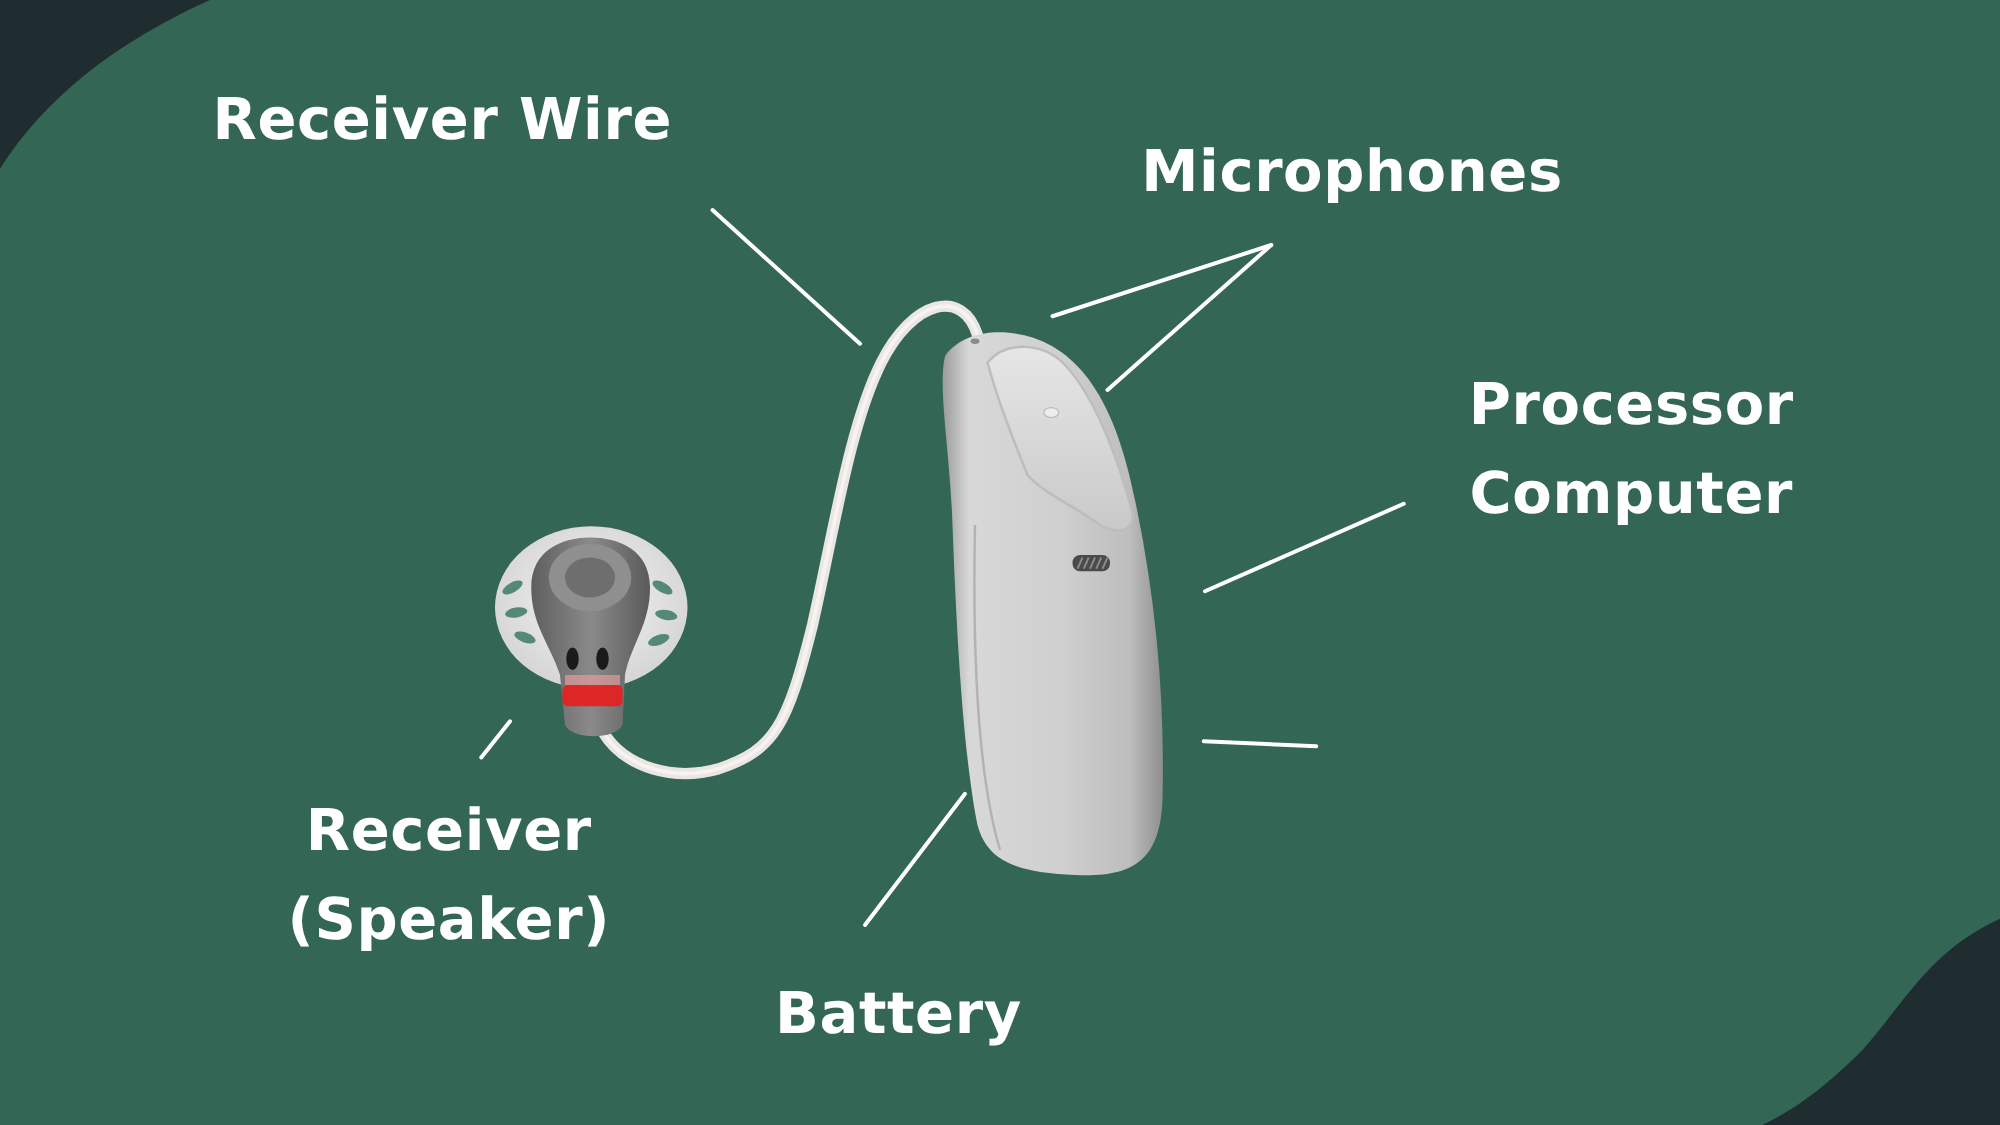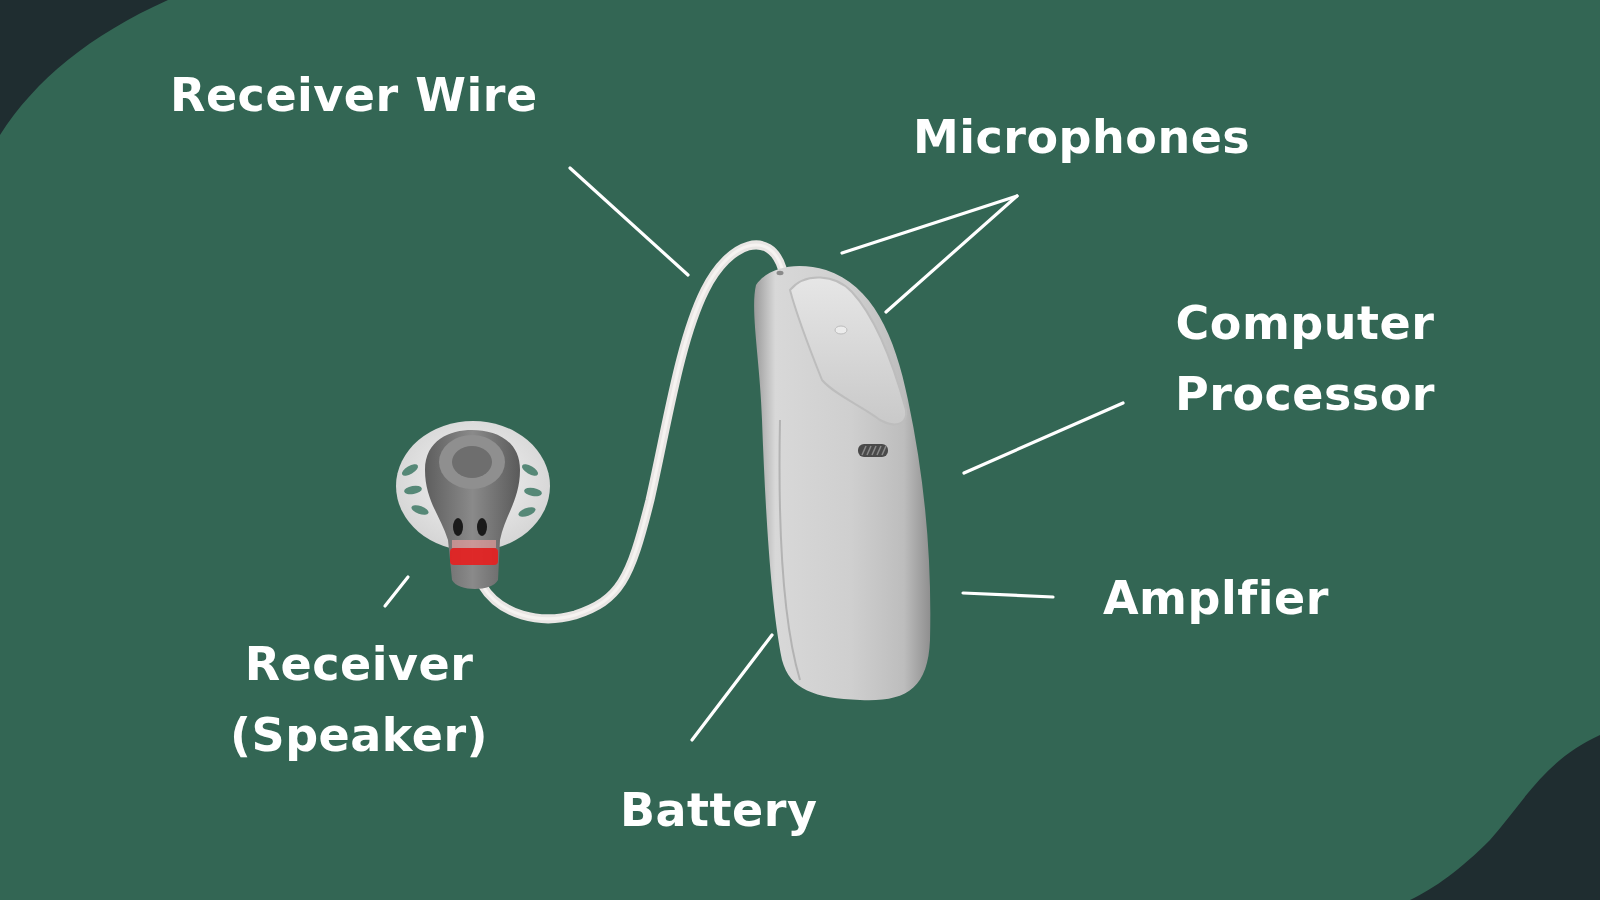--- a/index.html
+++ b/index.html
@@ -83,22 +83,21 @@
       <line x1="1123" y1="403" x2="964" y2="473"></line>
       <line x1="963" y1="593" x2="1053" y2="597"></line>
       <line x1="772" y1="635" x2="692" y2="740"></line>
       <line x1="408" y1="577" x2="385" y2="606"></line>
     </g>
   </svg>
 
   <div class="label" style="left:170px; top:60px;">Receiver Wire</div>
   <div class="label" style="left:913px; top:102px;">Microphones</div>
   <div class="label center" style="left:1175px; top:288px;">
+    <div>Processor</div>
     <div>Computer</div>
-    <div>Processor</div>
   </div>
-  <div class="label" style="left:1103px; top:563px;">Amplfier</div>
   <div class="label" style="left:620px; top:775px;">Battery</div>
   <div class="label center" style="left:230px; top:629px;">
     <div>Receiver</div>
     <div>(Speaker)</div>
   </div>
 </div>
 
 </body></html>

